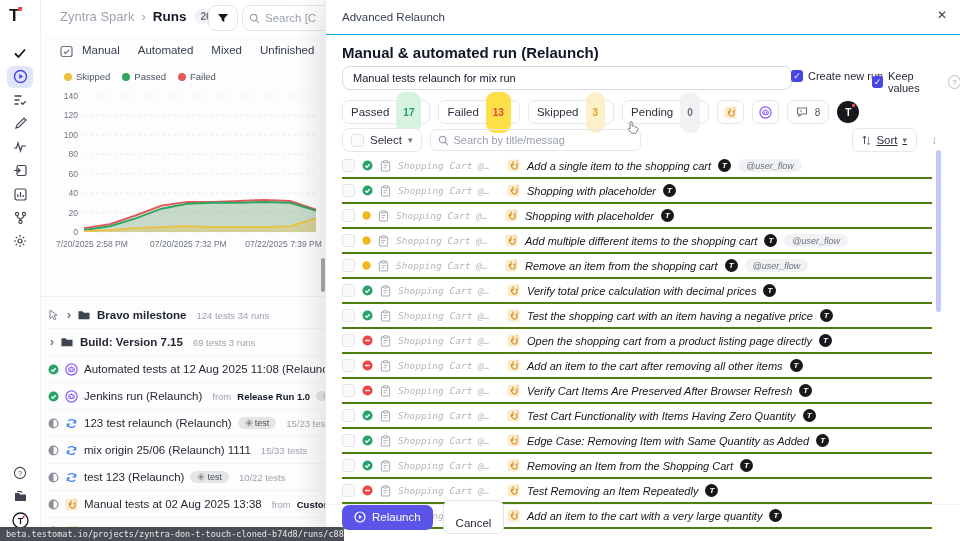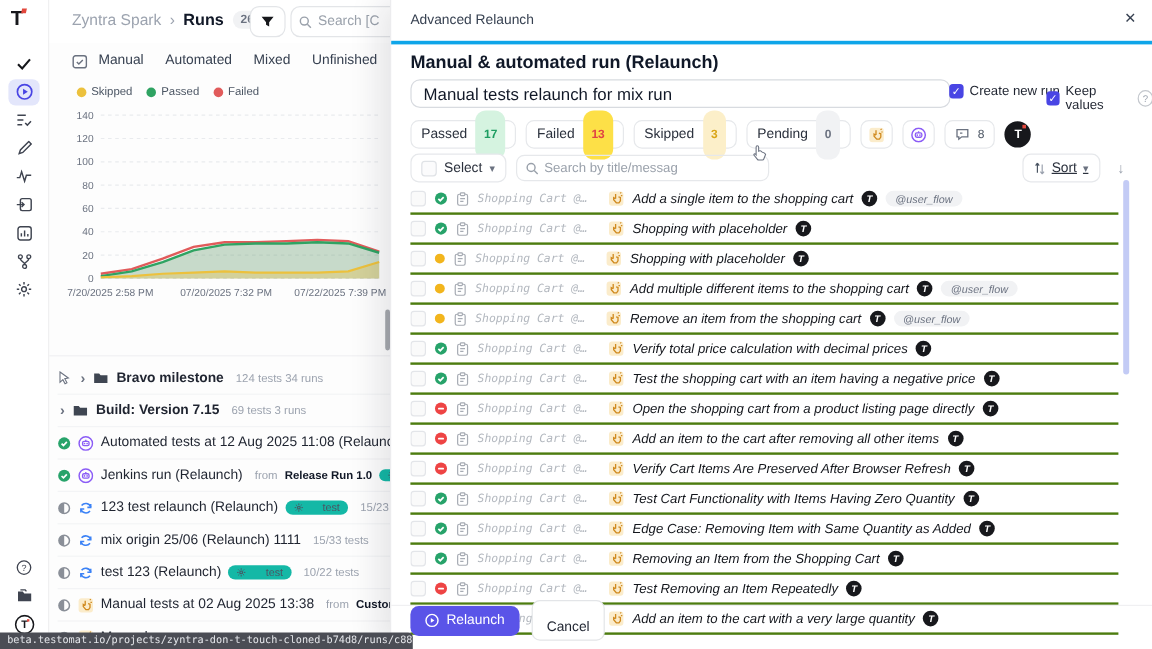--- a/index.html
+++ b/index.html
@@ -41,31 +41,31 @@
   #tree-sep{position:absolute;left:0px;top:296px;width:290px;border-top:1px solid #f0f1f3;}
 
   #tree{position:absolute;left:8px;top:302px;width:282px;}
   .tree-row{height:26px;display:flex;align-items:center;gap:6px;border-bottom:1px solid #f3f4f6;white-space:nowrap;overflow:hidden;font-size:11.5px;color:#1f2430;}
   .tree-row .name{font-weight:500;}
   .tree-row.folder .name{font-weight:700;}
   .chev{color:#6b7280;font-size:12px;font-weight:700;margin-left:2px;}
   .meta{color:#9ca3af;font-size:9.5px;margin-left:4px;}
   .froml{color:#9ca3af;font-size:9.5px;margin-left:4px;}
   .fromv{color:#111827;font-size:9.5px;font-weight:700;}
-  .tagpill{display:inline-flex;align-items:center;gap:16px;background:#14b8a6;color:#4b5563;border-radius:8px;font-size:9px;padding:1px 7px;}
+  .tagpill{display:inline-flex;align-items:center;gap:2px;background:#e5e5e5;color:#4b5563;border-radius:8px;font-size:9px;padding:1px 7px;}
 
   #statusbar{position:absolute;left:0;bottom:0;width:332px;height:14px;background:#4b4d55;color:#e5e7eb;font-size:8.5px;display:flex;align-items:center;padding:0 6px;border-top-right-radius:4px;z-index:6;white-space:nowrap;overflow:hidden;font-family:"DejaVu Sans Mono",monospace;}
 
   
   #panel{position:absolute;left:325px;top:0;width:635px;height:541px;background:#fff;z-index:5;box-shadow:-10px 0 24px rgba(16,24,40,.10);border-left:1px solid #ececee;}
-  #panel-hdr{position:absolute;left:0;top:0;width:100%;height:34px;border-bottom:3px solid #0ea5e9;display:flex;align-items:center;}
+  #panel-hdr{position:absolute;left:0;top:0;width:100%;height:34px;border-bottom:1px solid #0ea5e9;display:flex;align-items:center;}
   #panel-hdr-title{margin-left:16px;font-size:11.5px;color:#374151;}
   #panel-close{position:absolute;right:14px;top:8px;font-size:12px;color:#374151;}
   #panel-title{position:absolute;left:16px;top:44px;font-size:15px;font-weight:700;color:#101828;}
-  #name-input{position:absolute;left:16px;top:66px;width:428px;height:22px;border:1px solid #d8dbe0;border-radius:8px;font-size:14px;color:#111827;padding:0 10px;font-family:"Liberation Sans",sans-serif;background:#fff;}
+  #name-input{position:absolute;left:16px;top:66px;width:428px;height:22px;border:1px solid #d8dbe0;border-radius:8px;font-size:11px;color:#111827;padding:0 10px;font-family:"Liberation Sans",sans-serif;background:#fff;}
   .ck-group{position:absolute;top:70px;display:flex;align-items:center;gap:5px;font-size:11px;color:#1f2430;}
   .ckbox{width:12px;height:12px;border-radius:3px;background:#4945e4;color:#fff;font-size:9px;display:flex;align-items:center;justify-content:center;line-height:1;}
   .helpc{width:12px;height:12px;border-radius:50%;border:1px solid #c3c7cd;color:#9ca3af;font-size:8px;display:inline-flex;align-items:center;justify-content:center;}
 
   #chips{position:absolute;left:16px;top:100px;display:flex;align-items:center;gap:8px;}
   .chip{display:inline-flex;align-items:center;gap:7px;height:22px;border:1px solid #e6e8eb;border-radius:7px;background:#fff;padding:0 8px;font-size:11.5px;color:#2b313d;}
   .chip .cbadge{border-radius:9px;font-size:10px;font-weight:700;padding:15px 7px;}
   .chip.icon-only{padding:0 6px;}
   #avatar-chip{width:22px;height:22px;border-radius:50%;background:#17181c;color:#fff;font-weight:700;font-size:10px;display:flex;align-items:center;justify-content:center;position:relative;}
   #avatar-chip .notch{position:absolute;top:3px;right:4px;width:3px;height:3px;background:#e2483d;}

